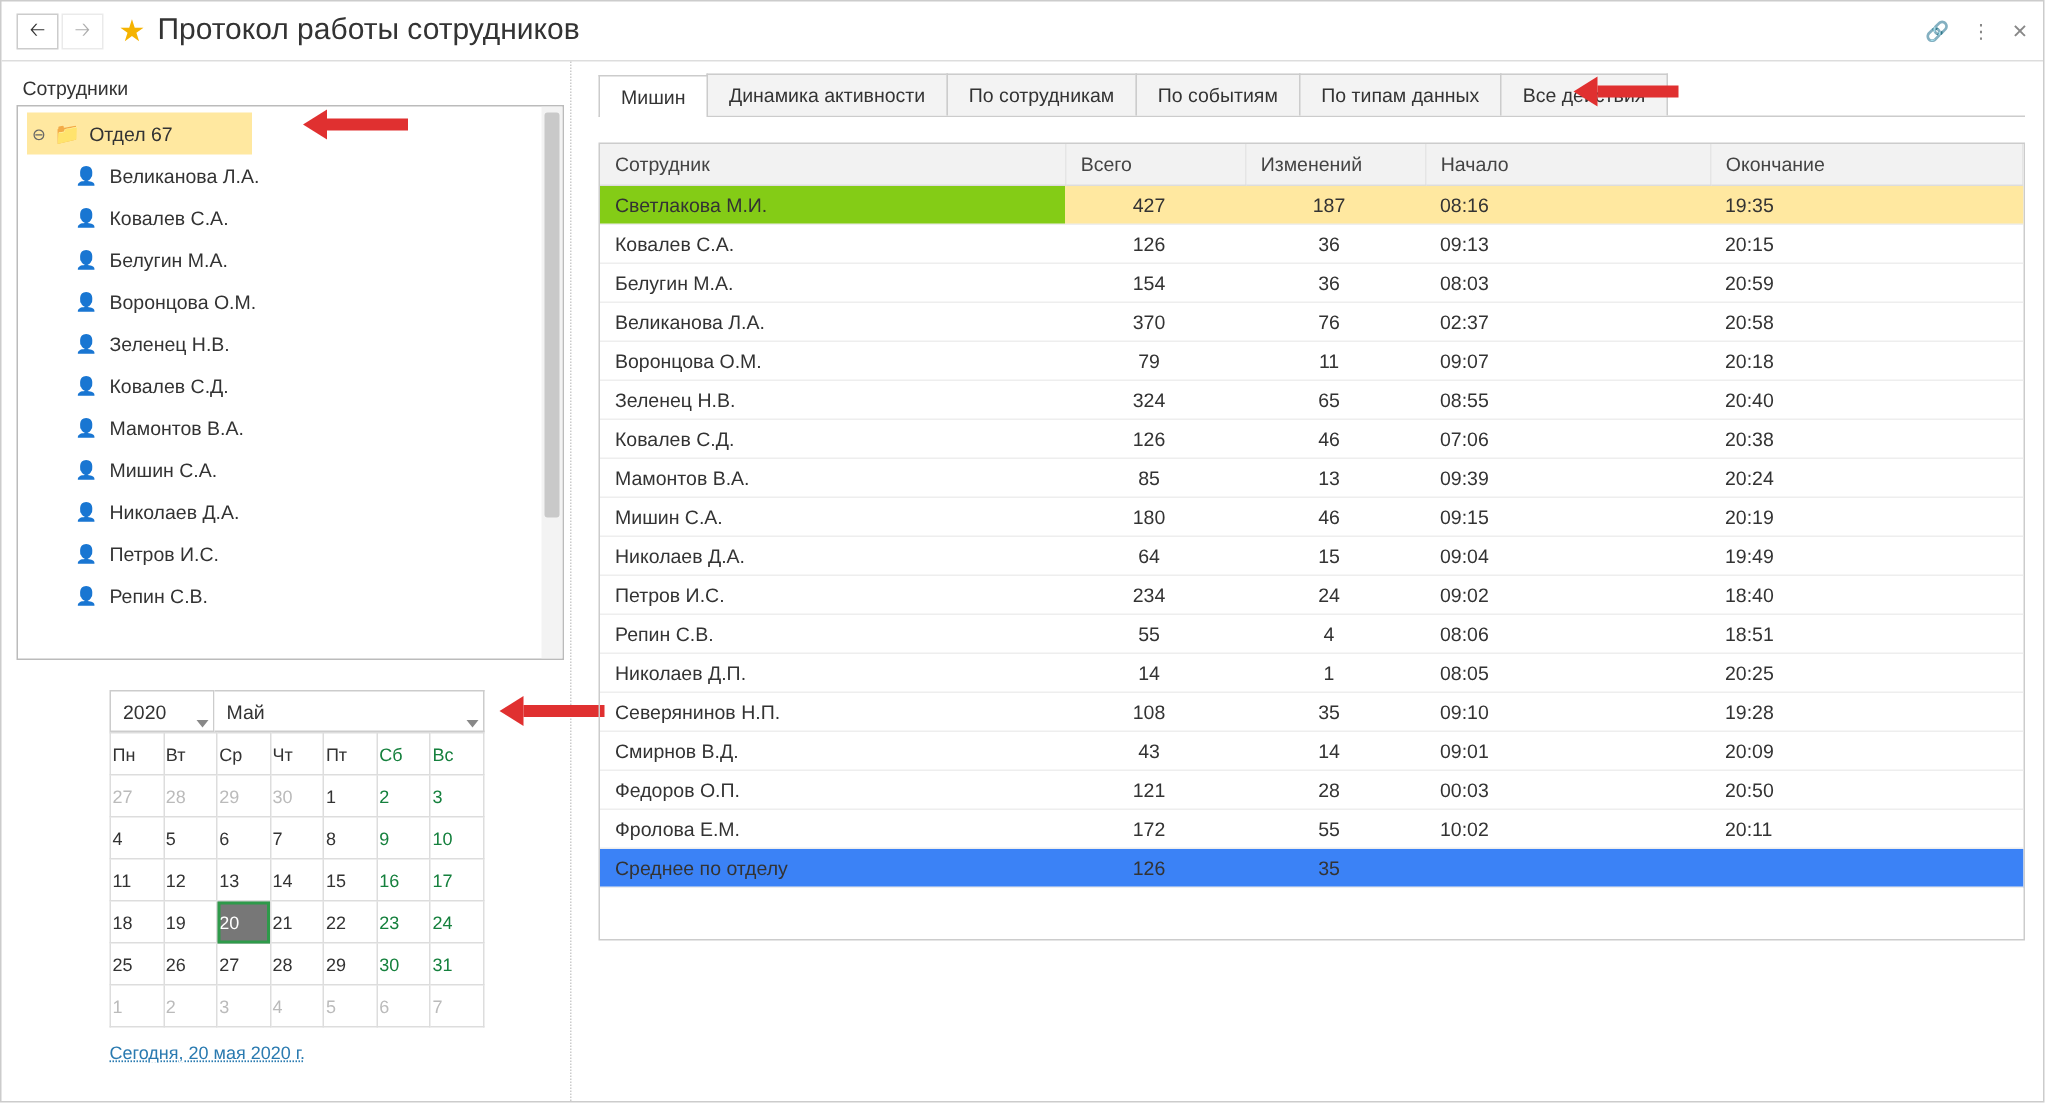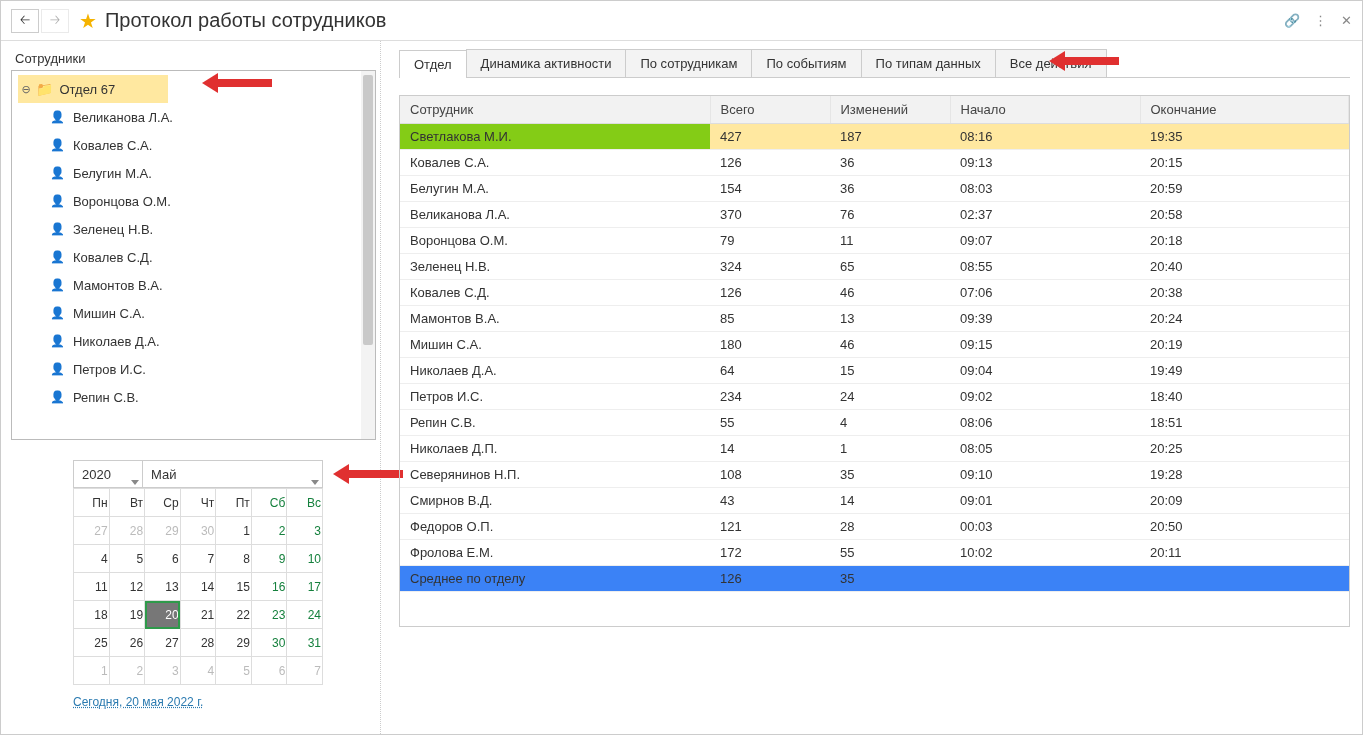--- a/index.html
+++ b/index.html
@@ -92,21 +92,21 @@
     position:absolute; right:3px; bottom:2px;
     width:0;height:0;
     border-left:4px solid transparent;
     border-right:4px solid transparent;
     border-top:5px solid #888;
   }
   .cal-grid { border-collapse:collapse; width:100%;}
   .cal-grid th, .cal-grid td {
     border:1px solid #ddd;
     width:35px; height:28px;
-    text-align:right; font-weight:normal;
+    text-align:left; font-weight:normal;
     font-size:12px;
   }
   .cal-grid th { background:#fff;}
   .cal-grid th.weekend, .cal-grid td.weekend { color:#15803d;}
   .cal-grid td.other { color:#bbb;}
   .cal-grid td.selected {
     background:#777; color:#ffffff;
     outline:2px solid #2e9a4a; outline-offset:-2px;
   }
   .today-link { color:#2a7ab0; text-decoration:underline dotted; font-size:12px; margin-top:10px; display:inline-block; cursor:pointer;}
@@ -130,21 +130,21 @@
     background:#f2f2f2;
     border-bottom:1px solid #ddd;
     border-right:1px solid #e5e5e5;
     padding:6px 10px;
     color:#444;
   }
   table.data td {
     border-bottom:1px solid #eee;
     padding:5px 10px;
   }
-  table.data td.num { text-align:left; padding-right:18px;}
+  table.data td.num { text-align:center; padding-right:18px;}
   table.data tr.highlight td { background:#ffe8a0;}
   table.data tr.highlight td:first-child {
     background:#84cc16;
   }
   table.data tr.summary td { background:#3b82f6;}
   .col-emp { width:310px;}
   .col-total { width:120px;}
   .col-changes { width:120px;}
   .col-start { width:190px;}
 </style>
@@ -304,31 +304,31 @@
               <td class="other">1</td>
               <td class="other">2</td>
               <td class="other">3</td>
               <td class="other">4</td>
               <td class="other">5</td>
               <td class="other">6</td>
               <td class="other">7</td>
             </tr>
           </tbody>
       </table>
-      <a class="today-link">Сегодня, 20 мая 2022 г.</a>
+      <a class="today-link">Сегодня, 20 мая 2020 г.</a>
       <div class="red-arrow" style="left:260px; top:6px;">
           <div class="head"></div>
           <div class="shaft"></div>
         </div>
     </div>
   </div>
 
   <div class="main">
     <div class="tabs arrow-annot" id="tabs">
-      <div class="tab active">Отдел</div>
+      <div class="tab active">Мишин</div>
         <div class="tab">Динамика активности</div>
         <div class="tab">По сотрудникам</div>
         <div class="tab">По событиям</div>
         <div class="tab">По типам данных</div>
         <div class="tab">Все действия</div>
         <div class="red-arrow" style="left:650px; top:4px;">
           <div class="head"></div>
           <div class="shaft"></div>
         </div>
     </div>

